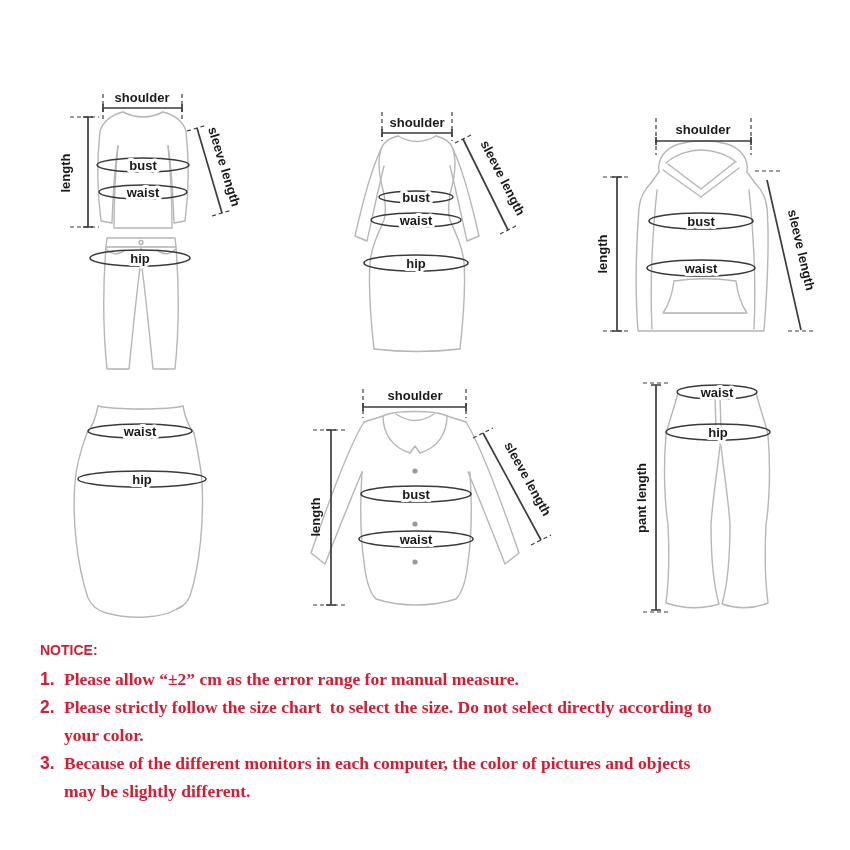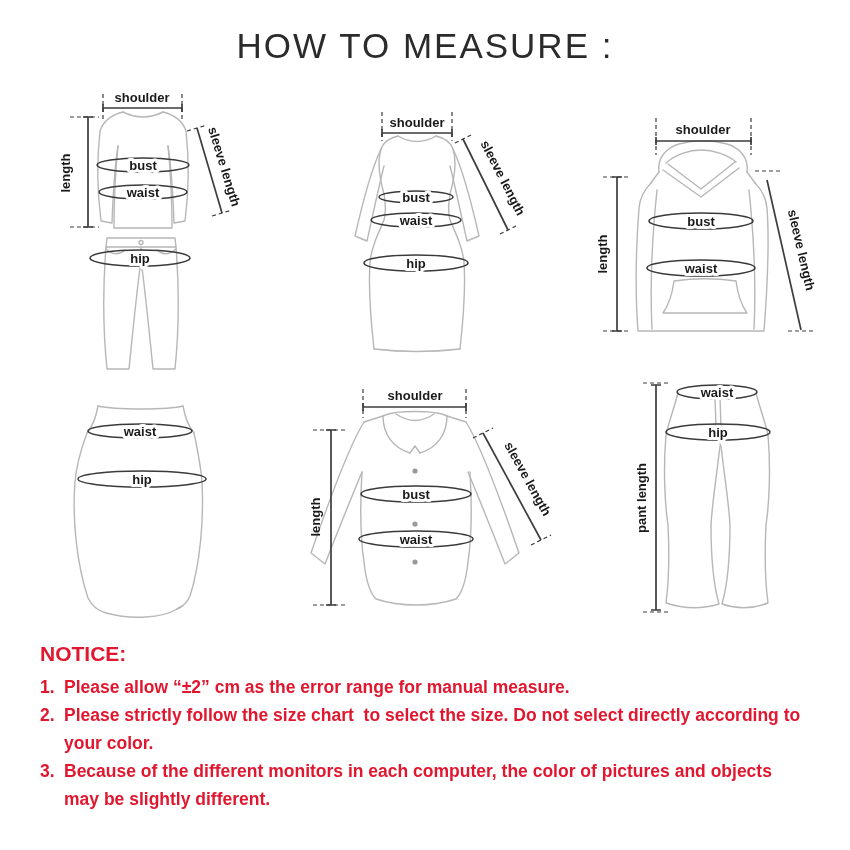--- a/index.html
+++ b/index.html
@@ -10,31 +10,30 @@
   svg{position:absolute;top:0;left:0;}
   .outline{fill:none;stroke:#b7b7b7;stroke-width:1.4;stroke-linecap:round;stroke-linejoin:round;}
   .measure{fill:none;stroke:#3d3d3d;stroke-width:1.7;stroke-linecap:butt;}
   .dash{fill:none;stroke:#3d3d3d;stroke-width:1.2;stroke-dasharray:4 3;}
   .ellipse{fill:none;stroke:#3a3a3a;stroke-width:1.5;}
   .lbl{font-family:"Liberation Sans",sans-serif;font-weight:bold;font-size:13px;
        fill:#1a1a1a;text-anchor:middle;}
   .halo{paint-order:stroke;stroke:#ffffff;stroke-width:6px;stroke-linejoin:round;}
   .btn{fill:#9a9a9a;stroke:none;}
   .notice{position:absolute;left:40px;top:642px;width:800px;color:#e0172f;}
-  .notice-heading{font-size:21px;font-weight:bold;margin-bottom:7px;}
+  .notice-heading{font-size:14px;font-weight:bold;margin-bottom:7px;}
   .notice-item{display:flex;font-size:17.5px;font-weight:bold;line-height:28px;}
   .notice-item .num{width:24px;flex:0 0 24px;}
-  .notice-item .txt{flex:1;white-space:pre-wrap;}
+  .notice-item .txt{flex:1;white-space:pre-wrap;font-family:Liberation Serif, serif;}
 </style>
 </head>
 <body>
 
 <div class="stage">
 
-  <div class="title">HOW TO MEASURE :</div>
 
   <svg width="850" height="850" viewBox="0 0 850 850">
 
     <g>
       <g>
         <path class="outline" d="M123,112 Q143,122 163,112"></path>
         <path class="outline" d="M123,112 C111,115 103,122 100,131 C97,158 97,190 101,221 L112,223 C113,195 115,165 118,146"></path>
         <path class="outline" d="M163,112 C175,115 183,122 186,131 C189,158 189,190 185,221 L174,223 C173,195 171,165 168,146"></path>
         <path class="outline" d="M118,146 C115,175 114,205 114,228 L172,228 C172,205 171,175 168,146"></path>
       </g>

